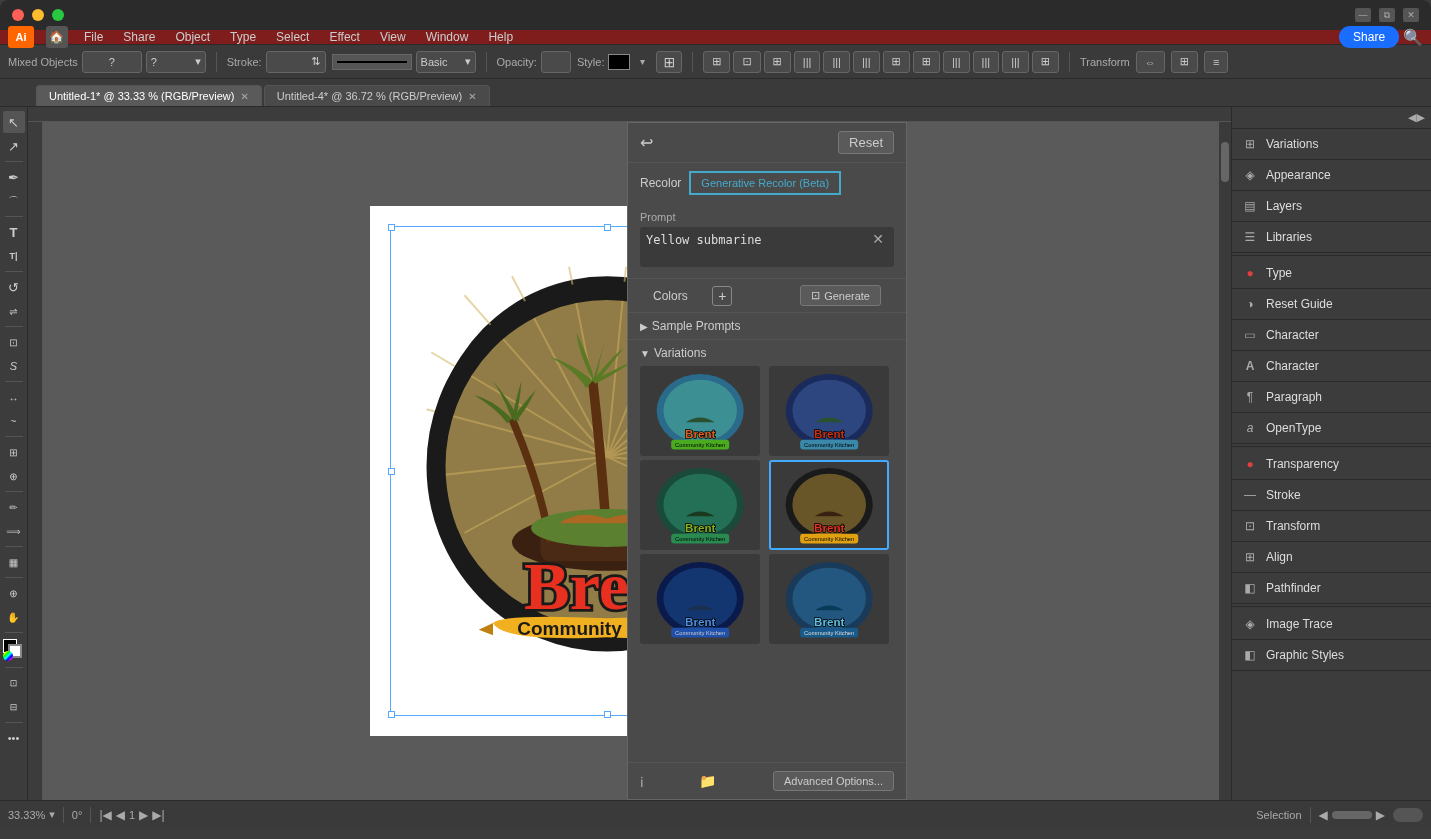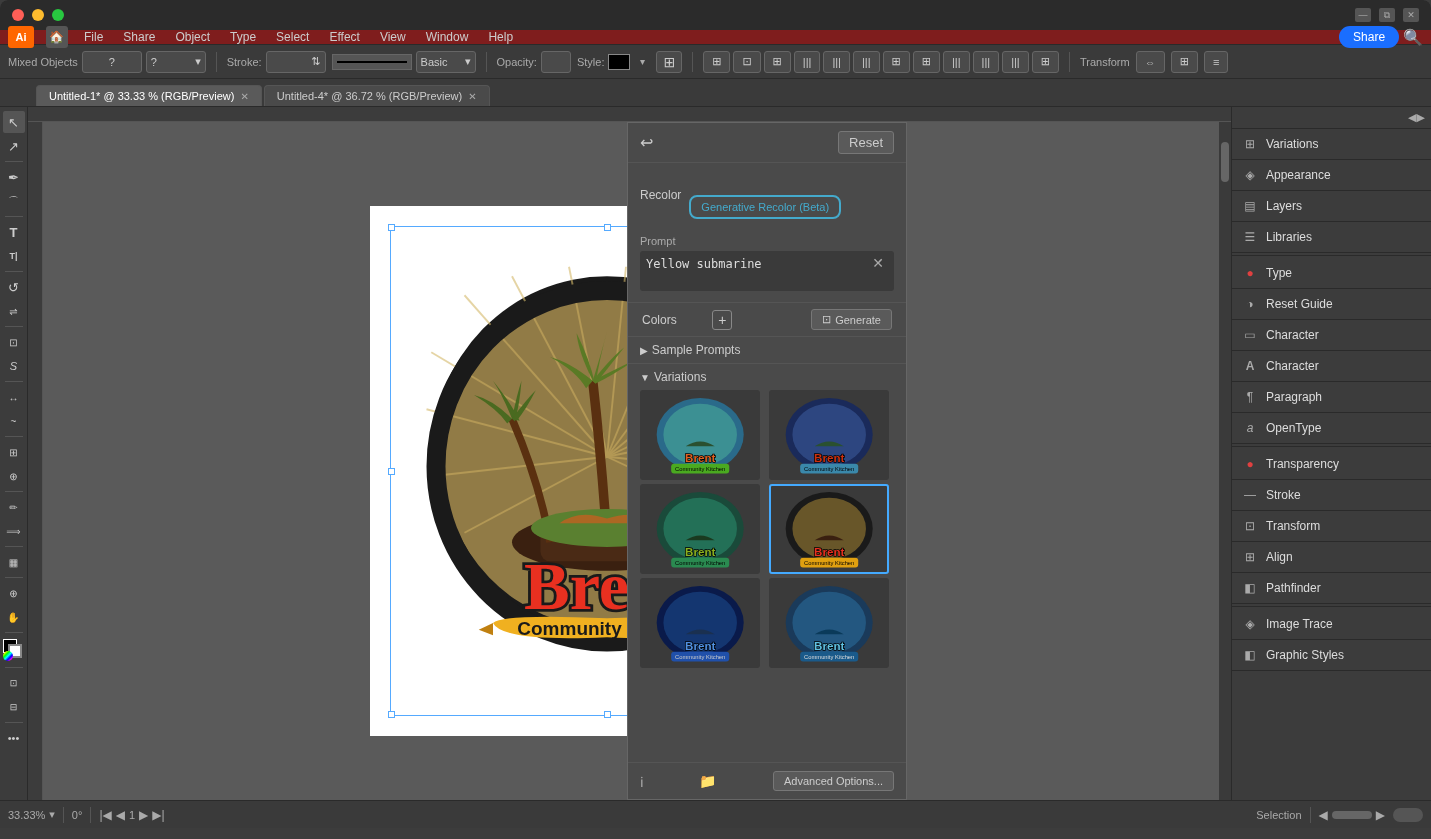--- a/index.html
+++ b/index.html
@@ -232,36 +232,36 @@
     }
     .recolor-undo { color: #ccc; font-size: 16px; cursor: pointer; background: none; border: none; }
     .recolor-reset { background: #5a5a5a; border: 1px solid #777; color: #ccc; border-radius: 3px; padding: 3px 10px; font-size: 13px; cursor: pointer; }
     #recolor-title-row {
       display: flex; align-items: center; gap: 8px;
       padding: 8px 12px;
     }
     .recolor-label { font-size: 12px; color: #ccc; }
     .generative-btn {
       background: transparent; border: 2px solid #4ac; color: #4ac;
-      border-radius: 8px; padding: 4px 10px; font-size: 11px; cursor: pointer; margin-top: 24px;
+      border-radius: 0; padding: 4px 10px; font-size: 11px; cursor: pointer;
     }
     #prompt-area {
       padding: 8px 12px;
     }
     .prompt-label { font-size: 11px; color: #aaa; margin-bottom: 4px; }
     #prompt-input {
       width: 100%;
       background: #3a3a3a; border: none; color: #ddd;
       padding: 6px; font-size: 12px; border-radius: 3px;
       resize: none;
     }
     .prompt-close-btn { position: absolute; right: 10px; top: 4px; background: none; border: none; color: #aaa; cursor: pointer; font-size: 14px; }
     #colors-row {
       display: flex; align-items: center; gap: 8px;
-      padding: 6px 14px;
+      padding: 6px 25px;
       border-top: 1px solid #555;
     }
     .colors-label { font-size: 12px; color: #ccc; flex: 1; }
     .add-color-btn { background: none; border: 1px solid #888; color: #ccc; width: 20px; height: 20px; border-radius: 3px; font-size: 14px; cursor: pointer; display: flex; align-items: center; justify-content: center; }
     .generate-btn { background: #5a5a5a; border: 1px solid #777; color: #ccc; border-radius: 3px; padding: 3px 10px; font-size: 11px; cursor: pointer; display: flex; align-items: center; gap: 4px; }
     #sample-prompts-row {
       display: flex; align-items: center;
       padding: 6px 12px;
       cursor: pointer;
       color: #ccc; font-size: 12px;

